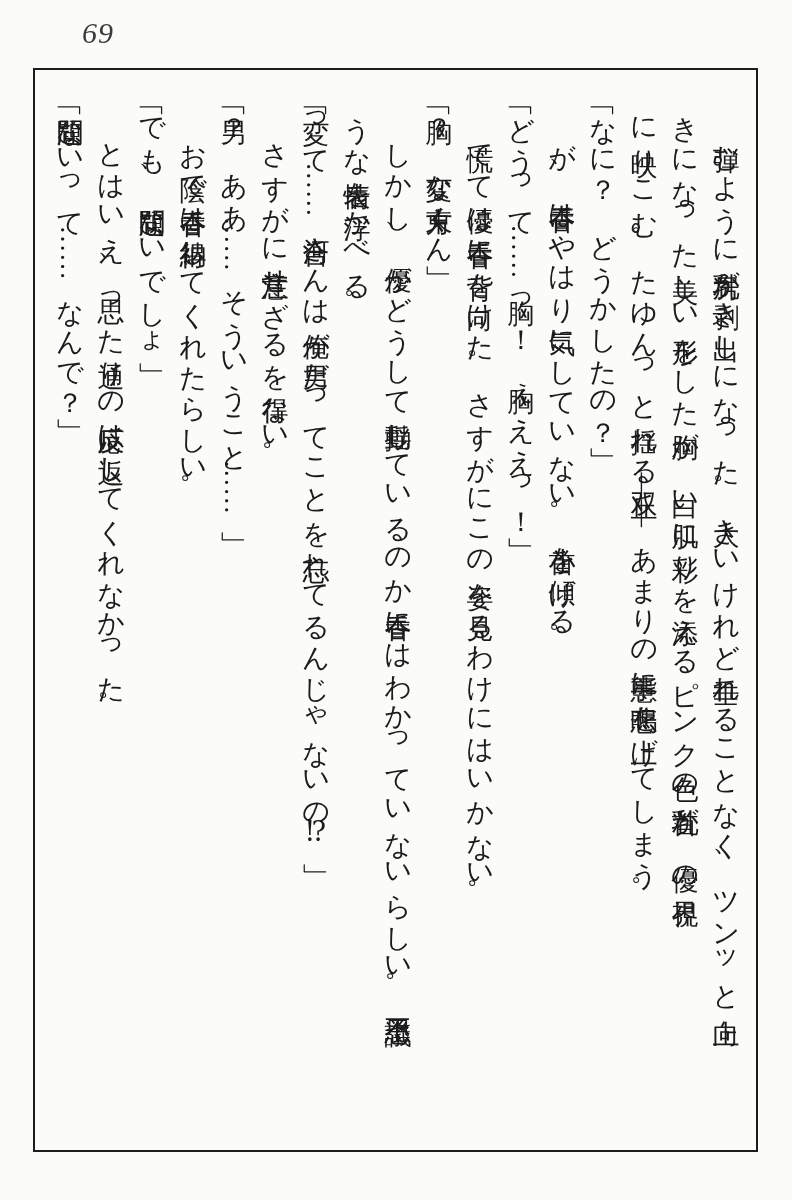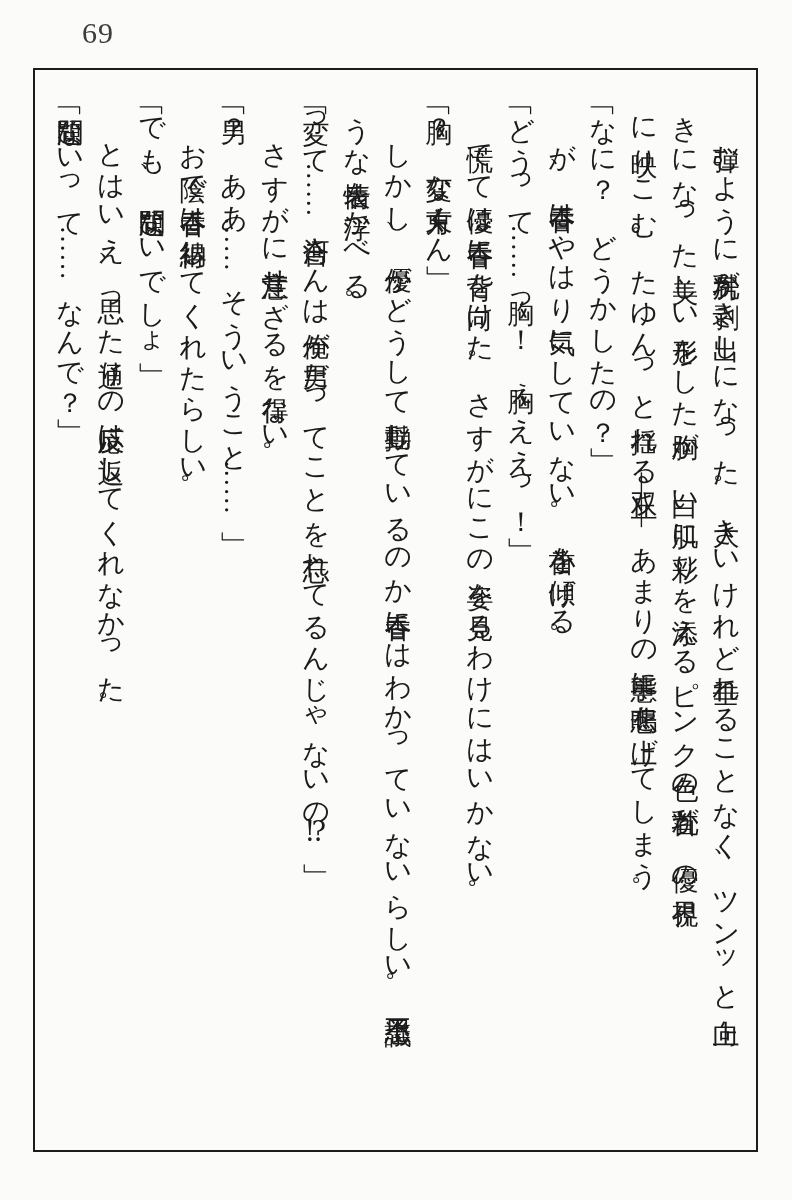--- a/index.html
+++ b/index.html
@@ -12,20 +12,21 @@
     position: relative;
     background: #fbfbf9;
     font-family: "Liberation Serif", "DejaVu Serif", serif;
     overflow: hidden;
   }
   .page-number {
     position: absolute;
     left: 82px;
     top: 16px;
     font-size: 30px;
+    font-style: italic;
     color: #3c3c3c;
     letter-spacing: 1px;
   }
   .text-frame {
     position: absolute;
     left: 33px;
     top: 68px;
     width: 725px;
     height: 1084px;
     border: 2px solid #1c1c1c;

